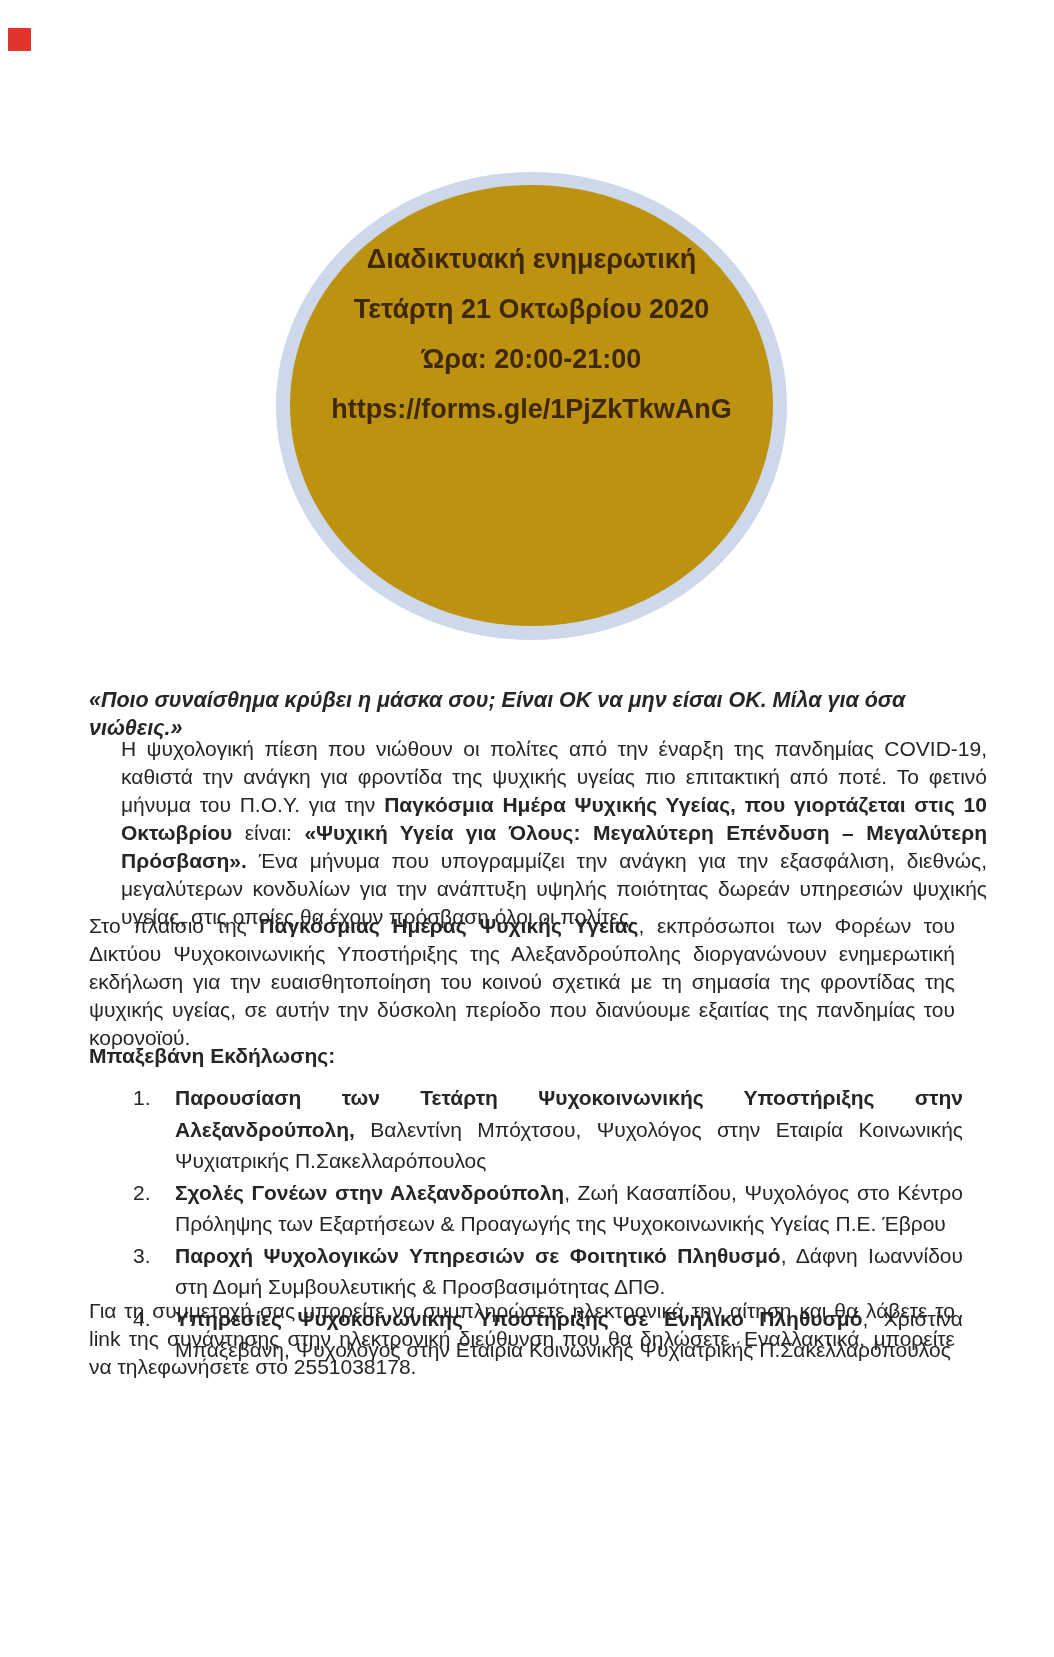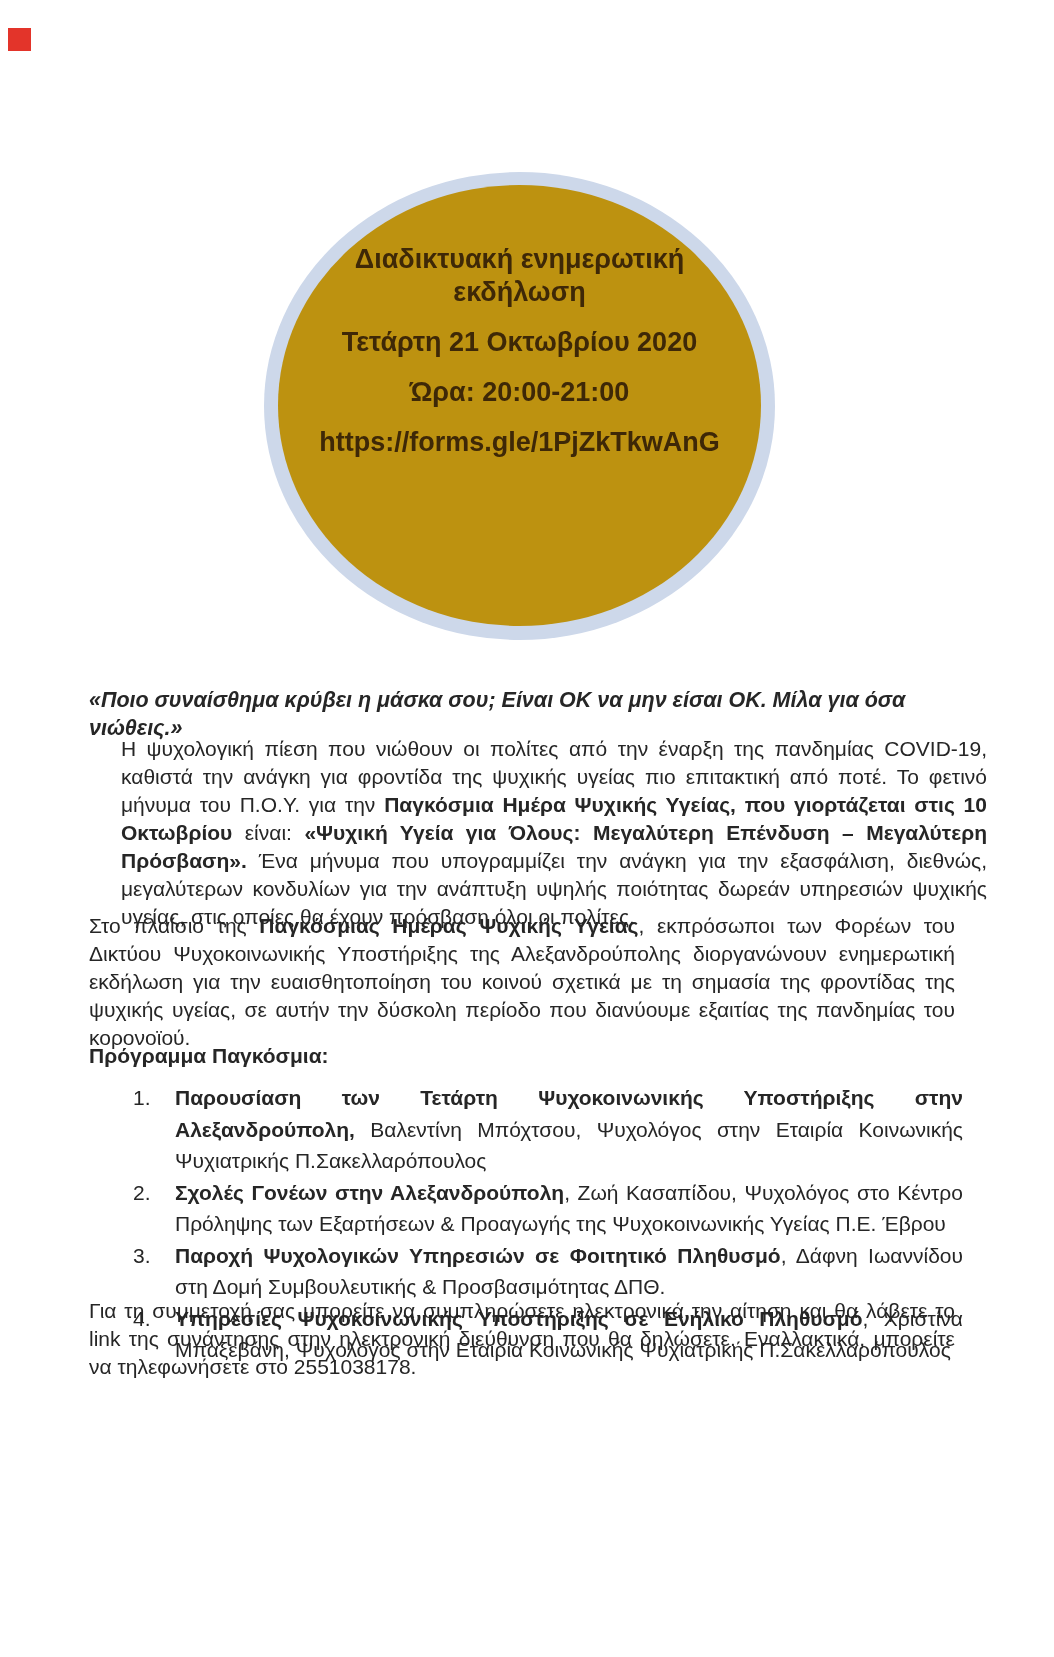--- a/index.html
+++ b/index.html
@@ -25,21 +25,21 @@
     color:var(--body-text);
   }
   .red-marker{
     position:absolute;
     left:8px; top:28px;
     width:23px; height:23px;
     background:var(--marker-red);
   }
   .circle-outer{
     position:absolute;
-    left:264px; top:172px;
+    left:276px; top:172px;
     width:511px; height:468px;
     border-radius:50%;
     background:var(--circle-ring);
   }
   .circle-inner{
     position:absolute;
     left:14px; top:13px; right:14px; bottom:14px;
     border-radius:50%;
     background:var(--circle-fill);
   }
@@ -102,38 +102,37 @@
 
 <div class="page">
 
   <div class="red-marker"></div>
 
   <div class="circle-outer">
     <div class="circle-inner">
       <div class="circle-text">
         <div class="circle-group">
           <div>Διαδικτυακή ενημερωτική</div>
-          <div>εκδήλωση</div>
         </div>
         <div class="circle-group">Τετάρτη 21 Οκτωβρίου 2020</div>
         <div class="circle-group">Ώρα: 20:00-21:00</div>
         <div class="circle-group">
           <div>https://forms.gle/1PjZkTkwAnG</div>
         </div>
       </div>
     </div>
   </div>
 
   <div class="body-block quote">«Ποιο συναίσθημα κρύβει η μάσκα σου; Είναι ΟΚ να μην είσαι ΟΚ. Μίλα για όσα νιώθεις.»</div>
 
   <div class="body-block para p1"><span>Η ψυχολογική πίεση που νιώθουν οι πολίτες από την έναρξη της πανδημίας COVID-19, καθιστά την ανάγκη για φροντίδα της ψυχικής υγείας πιο επιτακτική από ποτέ. Το φετινό μήνυμα του Π.Ο.Υ. για την </span><span style="font-weight: 700;">Παγκόσμια Ημέρα Ψυχικής Υγείας, που γιορτάζεται στις 10 Οκτωβρίου</span><span> είναι: </span><span style="font-weight: 700;">«Ψυχική Υγεία για Όλους: Μεγαλύτερη Επένδυση – Μεγαλύτερη Πρόσβαση».</span><span> Ένα μήνυμα που υπογραμμίζει την ανάγκη για την εξασφάλιση, διεθνώς, μεγαλύτερων κονδυλίων για την ανάπτυξη υψηλής ποιότητας δωρεάν υπηρεσιών ψυχικής υγείας, στις οποίες θα έχουν πρόσβαση όλοι οι πολίτες.</span></div>
 
   <div class="body-block para p2"><span>Στο πλαίσιο της </span><span style="font-weight: 700;">Παγκόσμιας Ημέρας Ψυχικής Υγείας</span><span>, εκπρόσωποι των Φορέων του Δικτύου Ψυχοκοινωνικής Υποστήριξης της Αλεξανδρούπολης διοργανώνουν ενημερωτική εκδήλωση για την ευαισθητοποίηση του κοινού σχετικά με τη σημασία της φροντίδας της ψυχικής υγείας, σε αυτήν την δύσκολη περίοδο που διανύουμε εξαιτίας της πανδημίας του κορονοϊού.</span></div>
 
-  <div class="body-block program-heading">Πρόγραμμα Παγκόσμια:</div>
+  <div class="body-block program-heading">Μπαξεβάνη Εκδήλωσης:</div>
 
   <div class="program-list">
     <div class="program-item">
       <span class="item-number">1.</span>
       <span class="item-gap"></span>
       <span class="item-text"><span style="font-weight: 700;">Παρουσίαση των Τετάρτη Ψυχοκοινωνικής Υποστήριξης στην Αλεξανδρούπολη,</span><span> Βαλεντίνη Μπόχτσου, Ψυχολόγος στην Εταιρία Κοινωνικής Ψυχιατρικής Π.Σακελλαρόπουλος</span></span>
     </div>
     <div class="program-item">
       <span class="item-number">2.</span>
       <span class="item-gap"></span>

